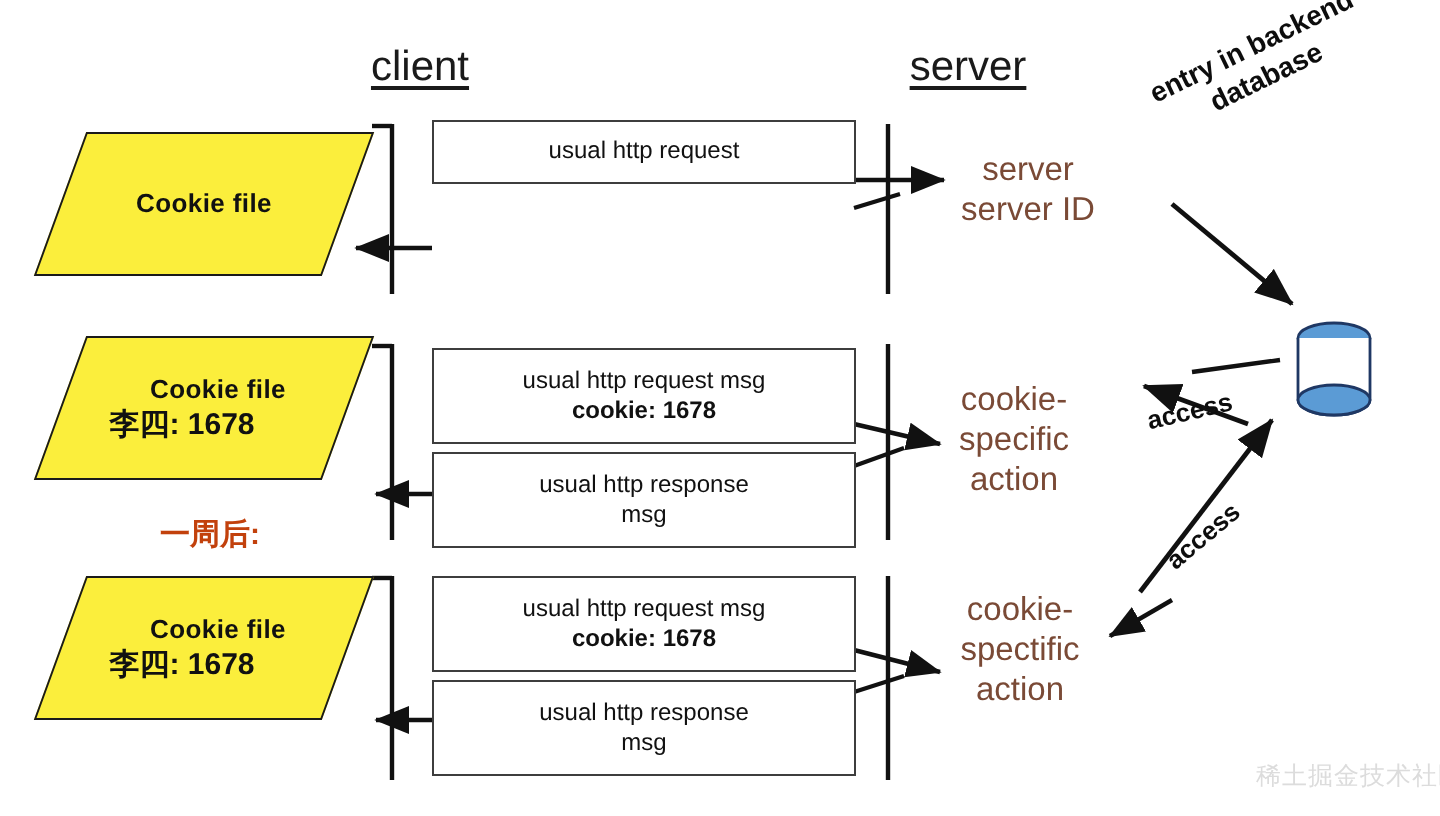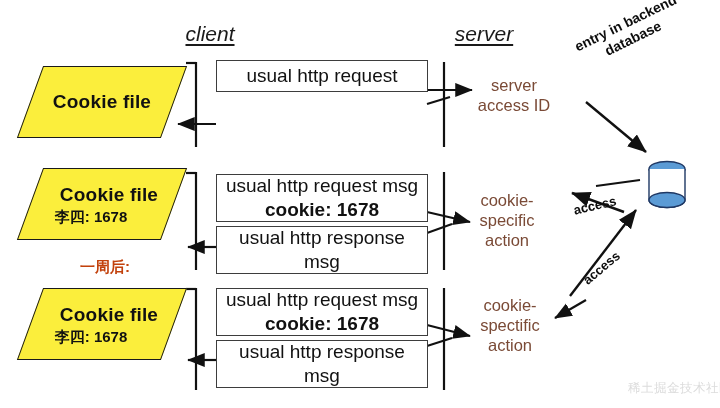--- a/index.html
+++ b/index.html
@@ -16,21 +16,21 @@
     overflow: hidden;
   }
   svg.layer {
     position: absolute;
     left: 0;
     top: 0;
     width: 720px;
     height: 408px;
     pointer-events: none;
   }
-  .abs { position: absolute; font-style: italic; }
+  .abs { position: absolute; }
 
   
   .col-head {
     font-size: 21px;
     color: #1a1a1a;
     text-decoration: underline;
     text-underline-offset: 3px;
     text-align: center;
     white-space: nowrap;
     font-family: "Liberation Sans", sans-serif;
@@ -55,37 +55,37 @@
   .cookie-card .txt {
     position: relative;
     z-index: 2;
     display: flex;
     flex-direction: column;
     justify-content: center;
     align-items: center;
     height: 100%;
     line-height: 1.32;
   }
-  .cookie-title { font-size: 19px; letter-spacing: .2px; }
+  .cookie-title { font-size: 13px; letter-spacing: .2px; }
   .cookie-sub   { font-size: 15px; }
   .cookie-card.two .txt { justify-content: center; }
 
   
   .msg-box {
     position: absolute;
     background: #ffffff;
     border: 1.7px solid #3d3d3d;
     box-sizing: border-box;
     display: flex;
     flex-direction: column;
     justify-content: center;
     align-items: center;
     text-align: center;
     color: #111111;
-    font-size: 19px;
+    font-size: 12px;
     line-height: 1.26;
     z-index: 3;
   }
   .msg-box .l1 { white-space: nowrap; }
   .msg-box .l2 { white-space: nowrap; font-weight: bold; }
   .msg-box .lplain { white-space: nowrap; }
 
   
   .brown-note {
     position: absolute;
@@ -233,21 +233,21 @@
     <div class="l2">cookie: 1678</div>
   </div>
 
   <div class="msg-box" style="left:216px; top:340px; width:212px; height:48px;">
     <div class="l1">usual http response</div>
     <div class="lplain">msg</div>
   </div>
 
   <div class="brown-note" style="left:452px; top:75px; width:124px;">
     <div>server</div>
-    <div>access ID</div>
+    <div>server ID</div>
   </div>
 
   <div class="brown-note" style="left:455px; top:190px; width:104px;">
     <div>cookie-</div>
     <div>specific</div>
     <div>action</div>
   </div>
 
   <div class="brown-note" style="left:455px; top:295px; width:110px;">
     <div>cookie-</div>

